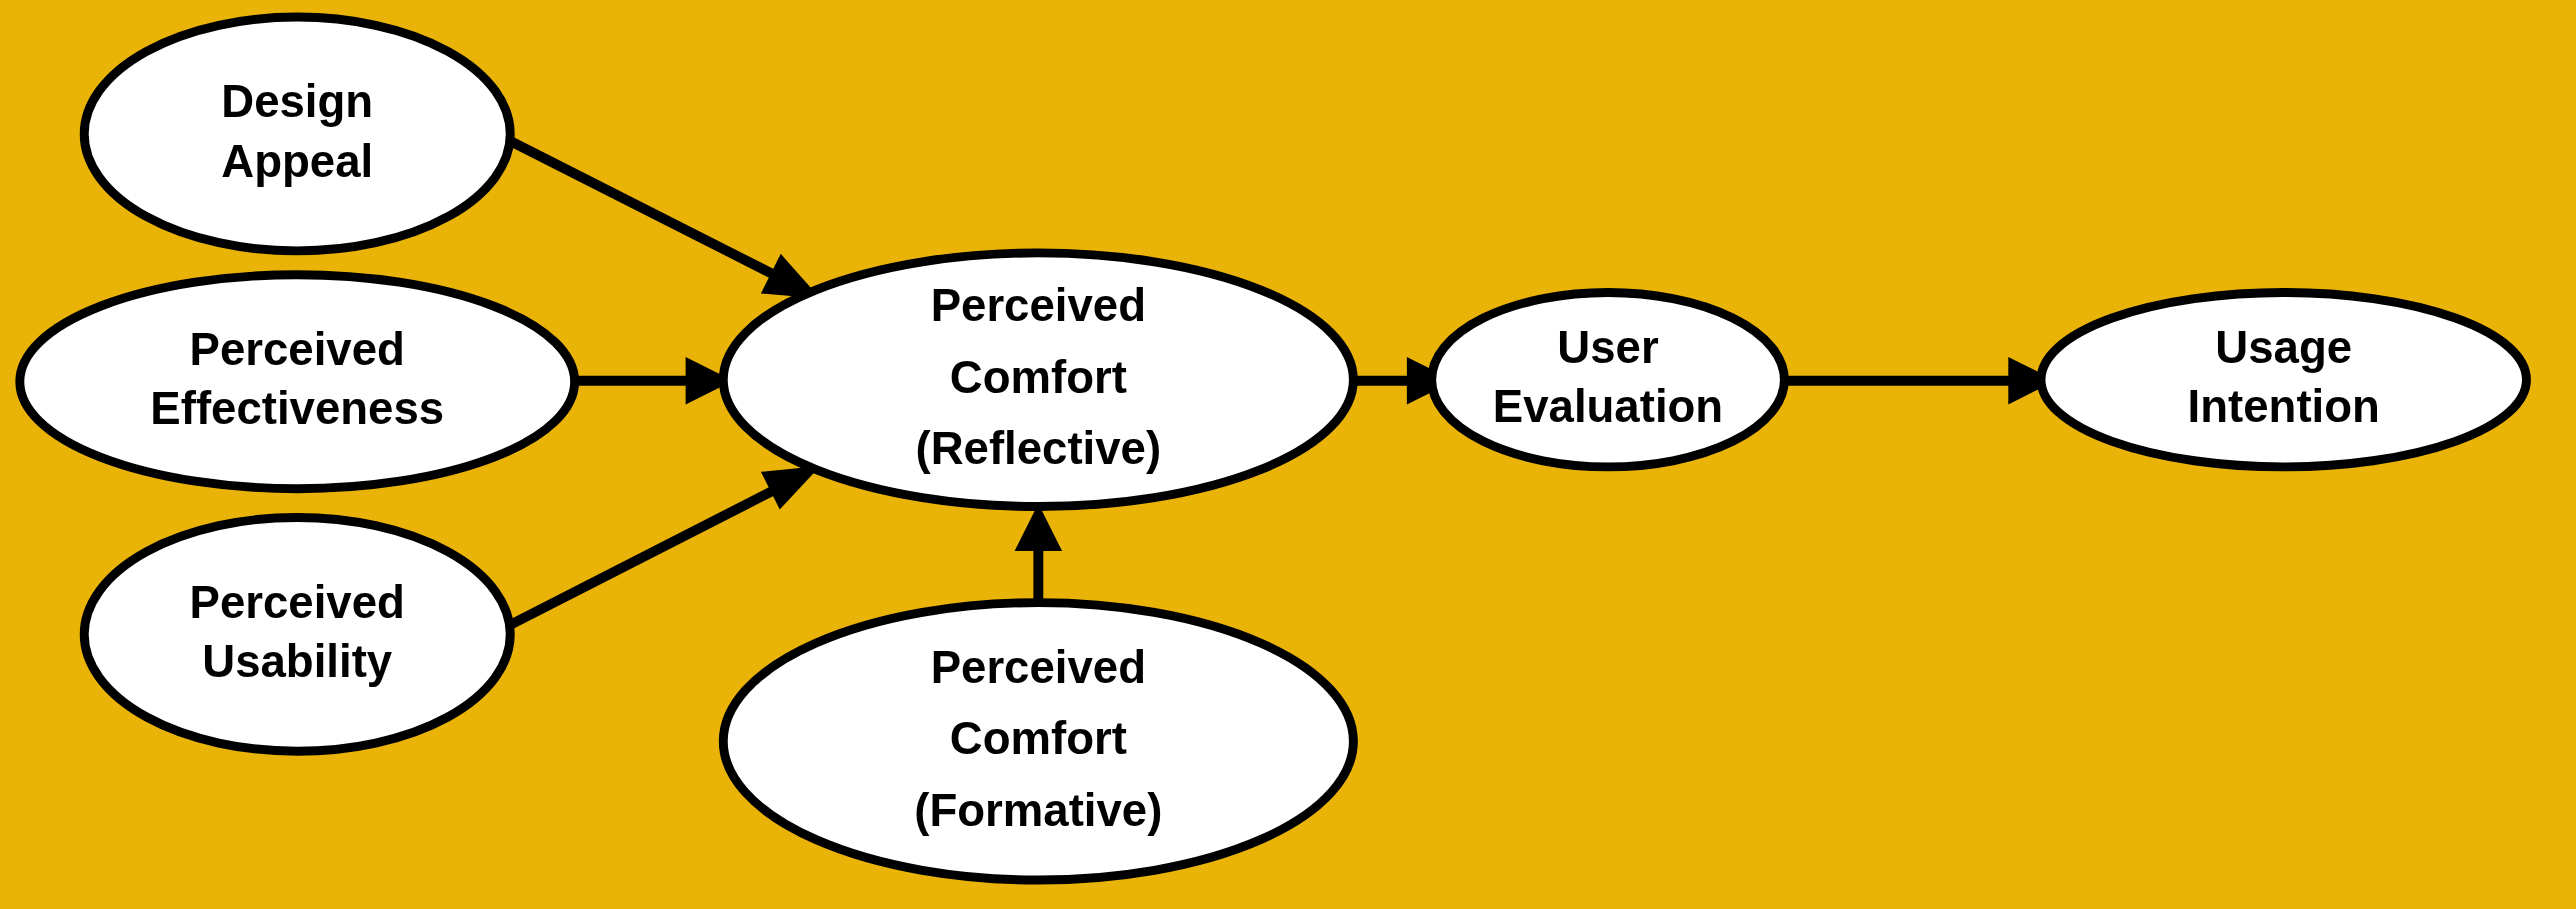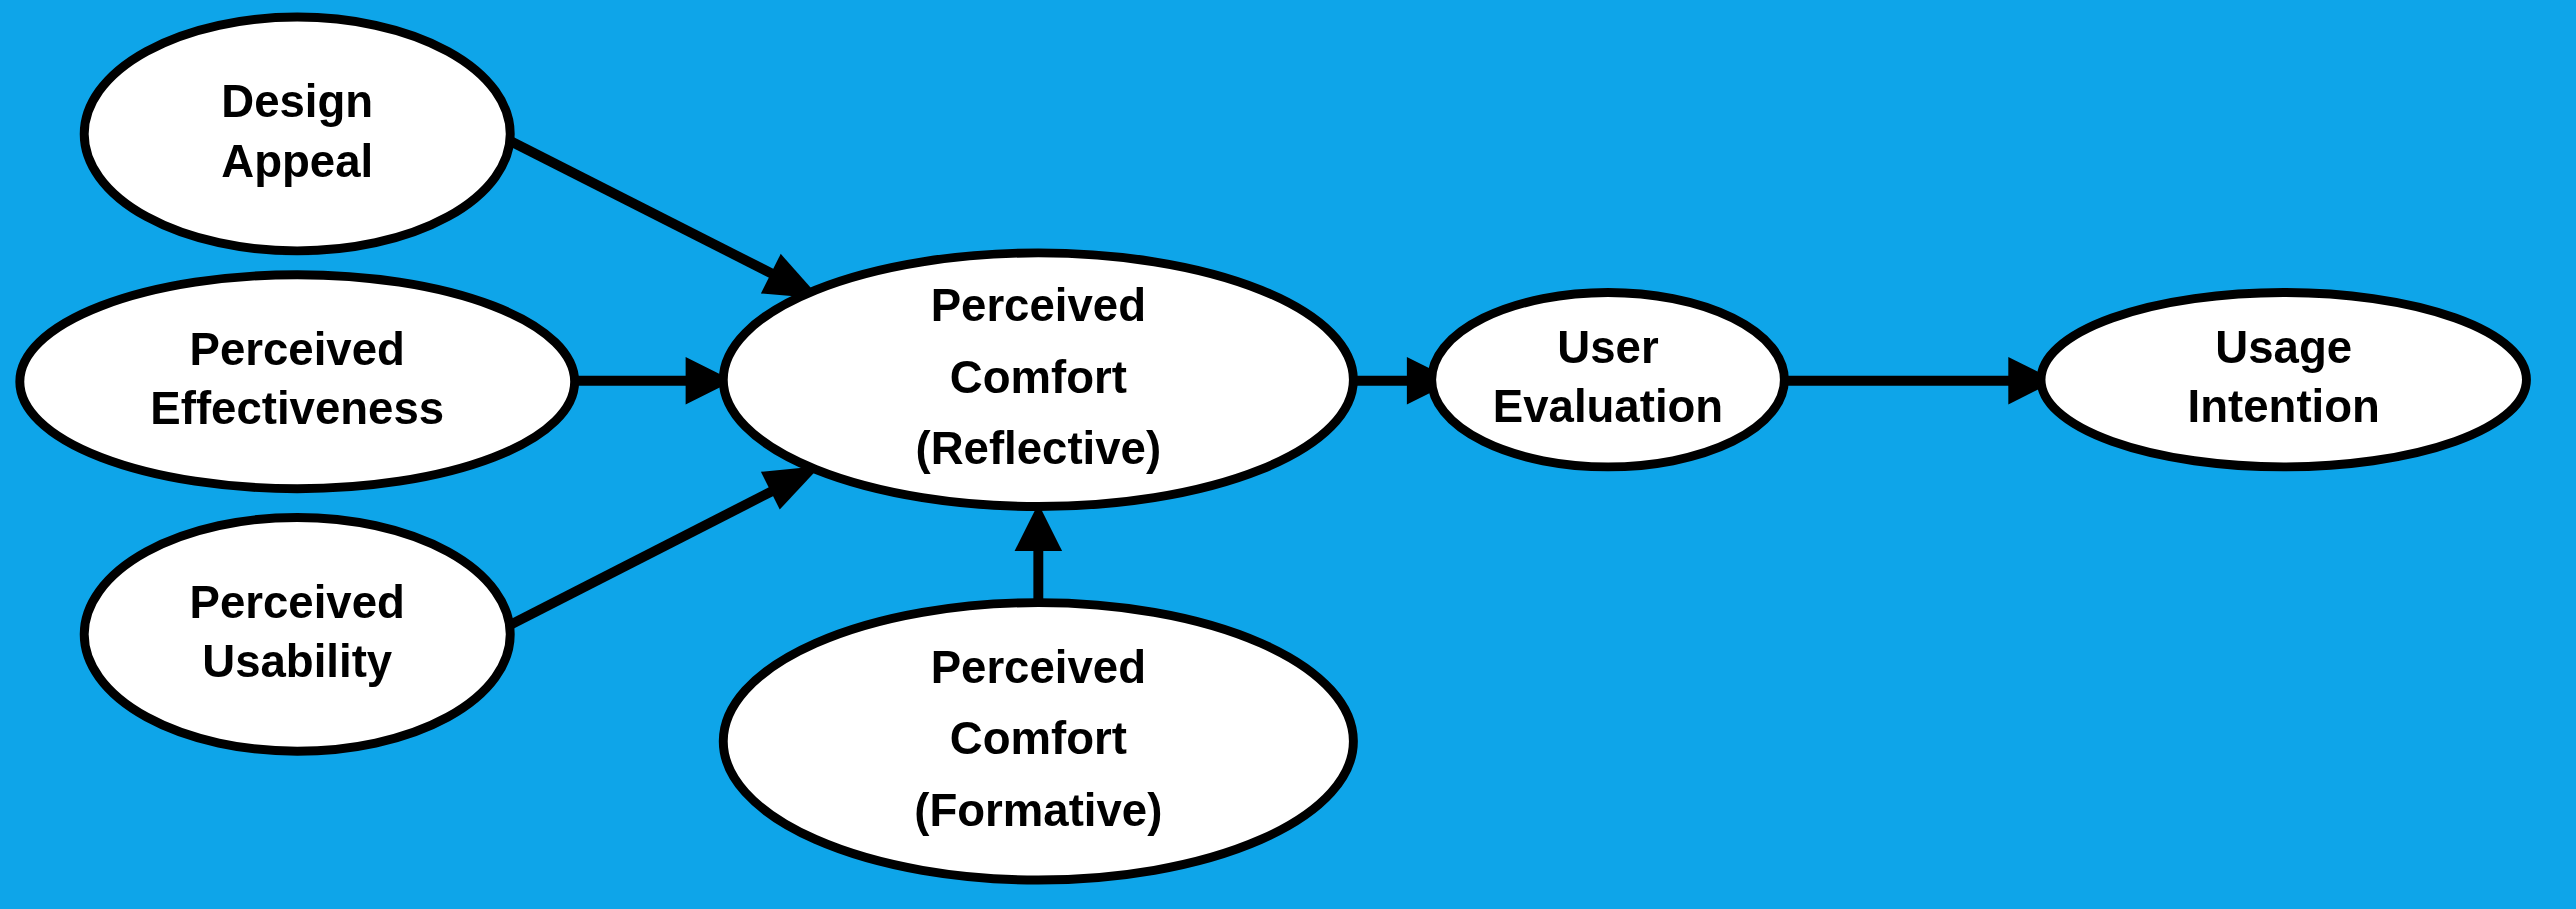--- a/index.html
+++ b/index.html
@@ -11,21 +11,21 @@
   body {
     width: 2576px;
     height: 910px;
     font-family: "Liberation Sans", sans-serif;
     overflow: hidden;
   }
   #diagram-root {
     position: relative;
     width: 2576px;
     height: 910px;
-    background: #0ea5e9;
+    background: #eab308;
   }
   svg#model-svg {
     display: block;
     width: 2576px;
     height: 910px;
   }
   .node-ellipse {
     fill: #ffffff;
     stroke: #000000;
     stroke-width: 9;

